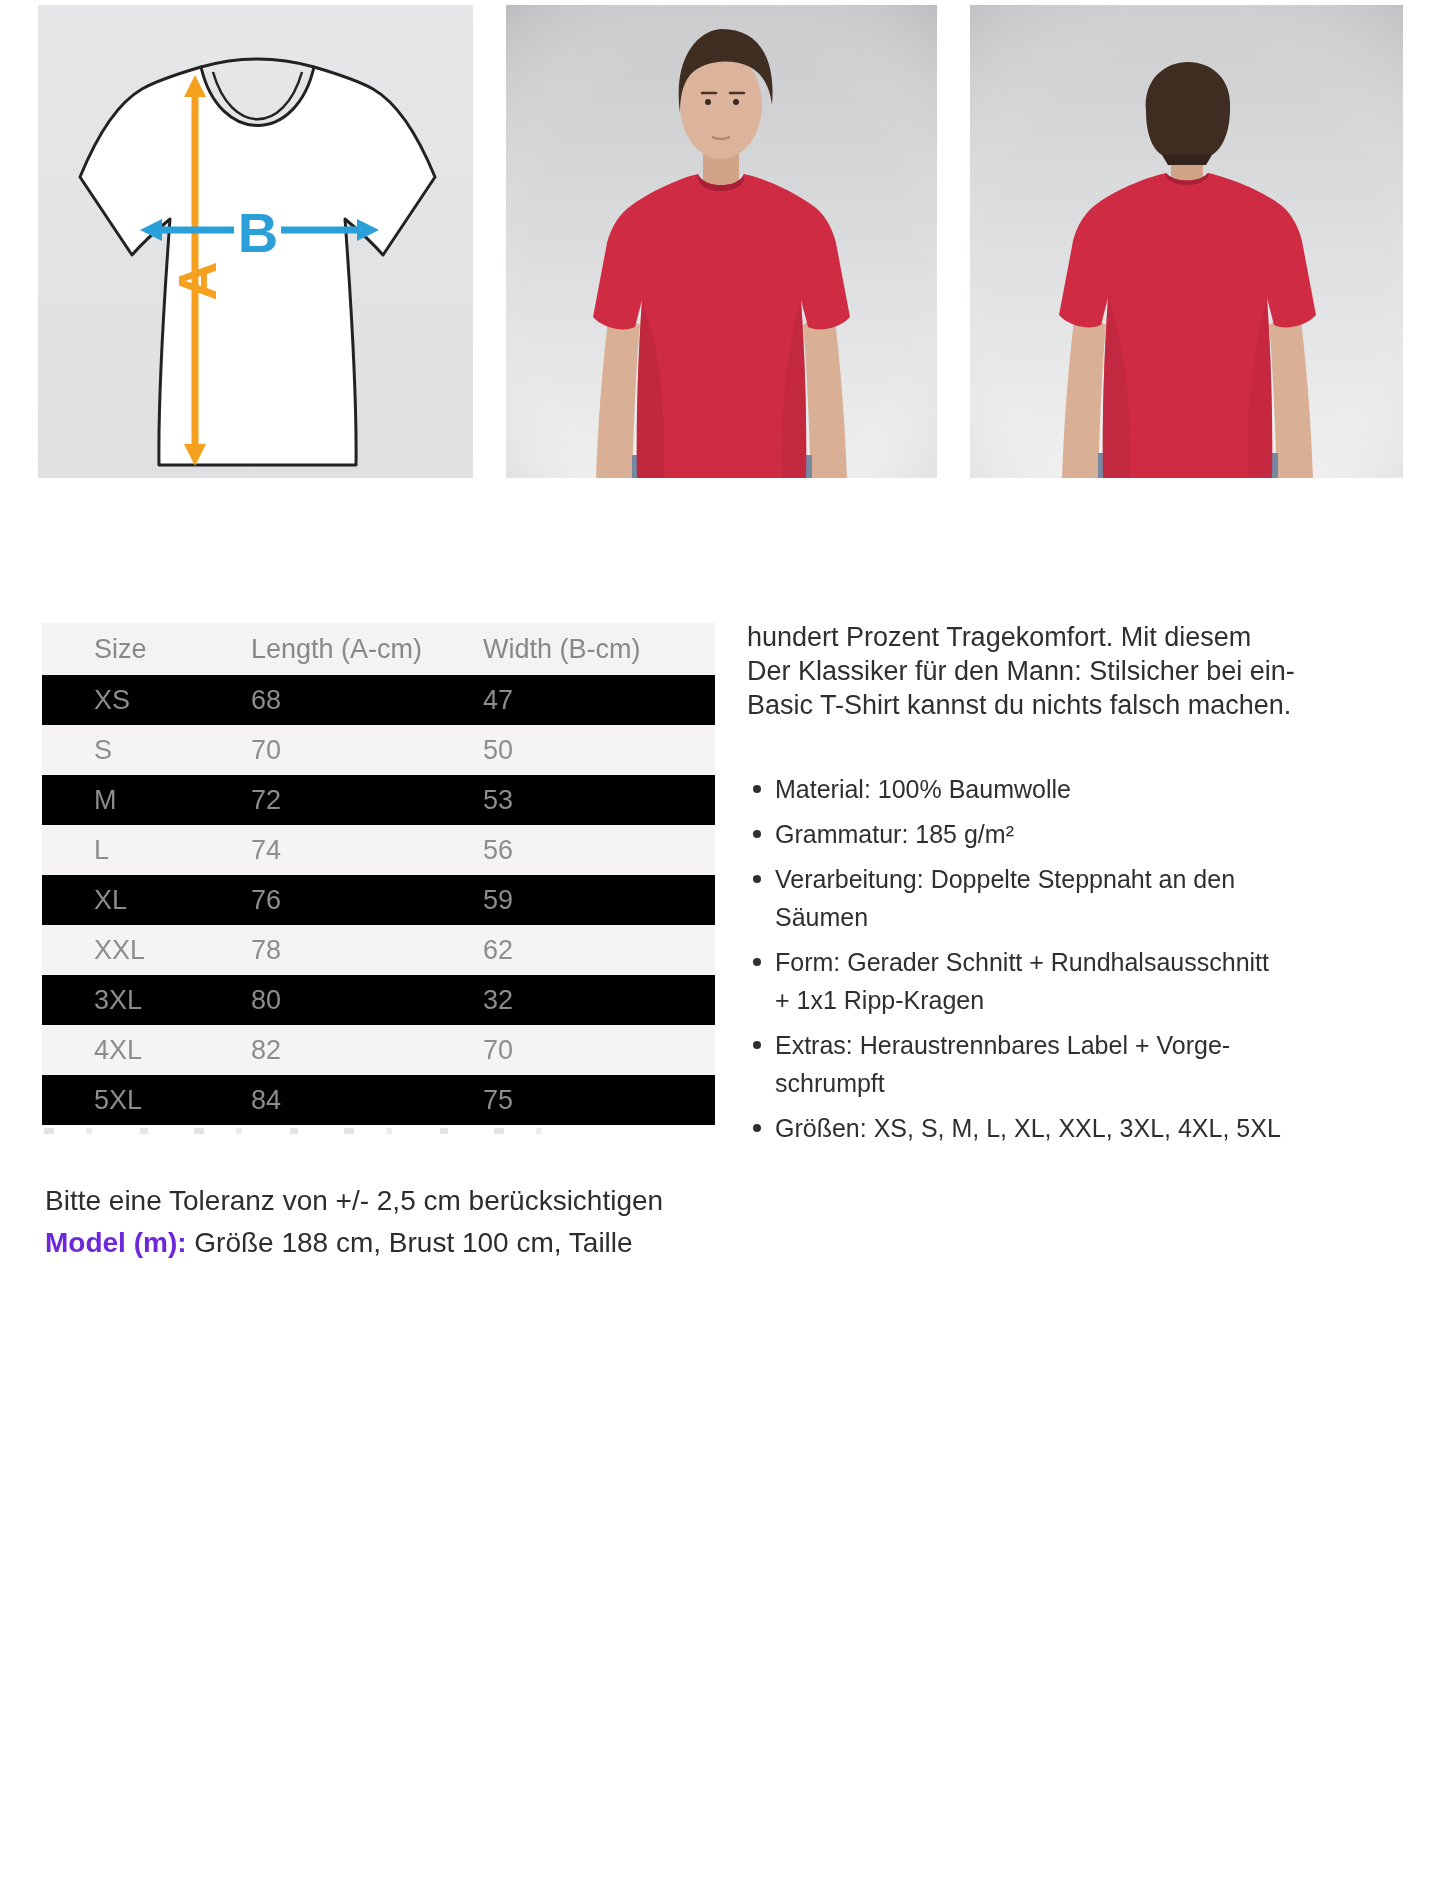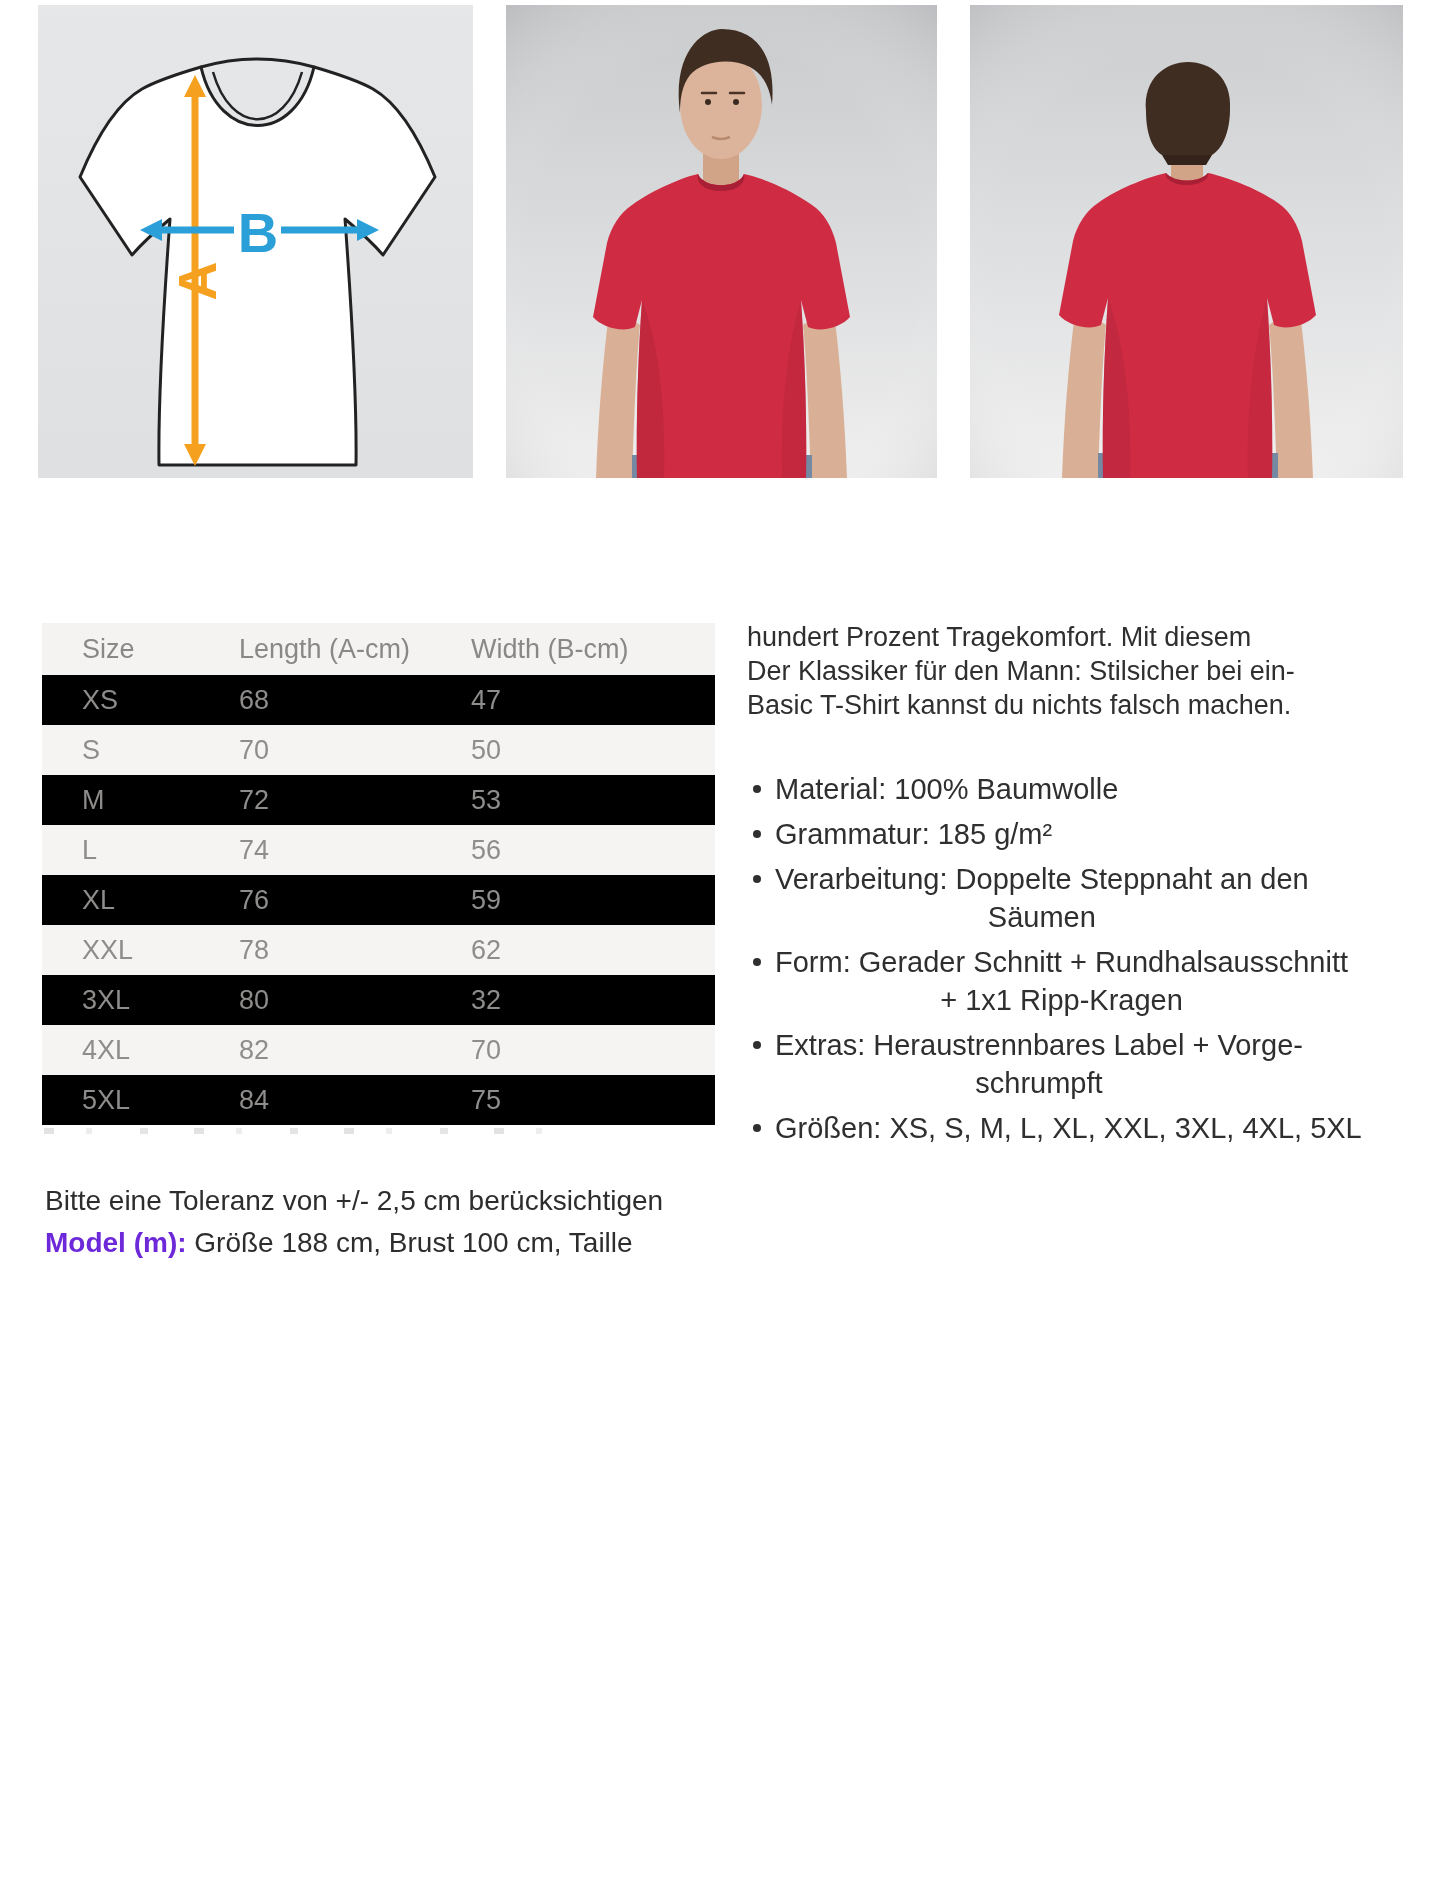--- a/index.html
+++ b/index.html
@@ -10,21 +10,21 @@
   
   .img-block { position:absolute; top:5px; height:473px; overflow:hidden; }
   .img-diagram { left:38px;  width:435px; background:linear-gradient(180deg,#e6e7e9 0%,#e2e3e5 55%,#dfe0e2 100%); }
   .img-front   { left:506px; width:431px; }
   .img-back    { left:970px; width:433px; }
   .img-block svg { display:block; width:100%; height:100%; }
 
   
   .size-table { position:absolute; left:42px; top:623px; width:673px; font-size:27px; color:#8f8d8b; }
   .st-row { display:grid; grid-template-columns:157px 232px 284px; align-items:center; height:50px; }
-  .st-row > div { padding-left:40px; white-space:nowrap; }
+  .st-row > div { padding-left:40px; white-space:nowrap;margin-left:12px; }
   .st-header { height:52px; background:#f4f3f1; color:#8a8886; }
   .zebra-a { background:#000000; }
   .zebra-b { background:#f5f4f2; }
 
   
   .clipped-strip { position:absolute; left:44px; top:1128px; width:540px; height:6px; opacity:.45;
     background:repeating-linear-gradient(90deg,
       rgba(140,140,140,.55) 0 10px, transparent 10px 42px,
       rgba(140,140,140,.35) 42px 48px, transparent 48px 96px,
       rgba(140,140,140,.5) 96px 104px, transparent 104px 150px);
@@ -33,21 +33,21 @@
   
   .notes { position:absolute; left:45px; top:1180px; width:630px; font-size:28px; line-height:42px; color:#2d2d2d; }
   .notes .bold { font-weight:bold; color:#6d28d9; }
 
   
   .details { position:absolute; left:747px; top:620px; width:655px; color:#2f2f2f; }
   .intro { font-size:27px; line-height:34px; }
   .bullets { list-style:none; margin-top:48px; }
   .bullets li { display:flex; align-items:flex-start; margin-bottom:7px; }
   .bullet-dot { flex:0 0 auto; width:8px; height:8px; border-radius:50%; background:#2f2f2f; margin:15px 14px 0 6px; }
-  .bullet-text { font-size:29px; line-height:38px;text-align:center; }
+  .bullet-text { font-size:25px; line-height:38px; }
 
   
   .lbl-a { fill:#f5a11f; font-weight:bold; font-size:54px; font-family:"Liberation Sans",sans-serif; }
   .lbl-b { fill:#2a9fd8; font-weight:bold; font-size:56px; font-family:"Liberation Sans",sans-serif; }
 </style>
 </head>
 <body>
 
 <div class="page">
 

